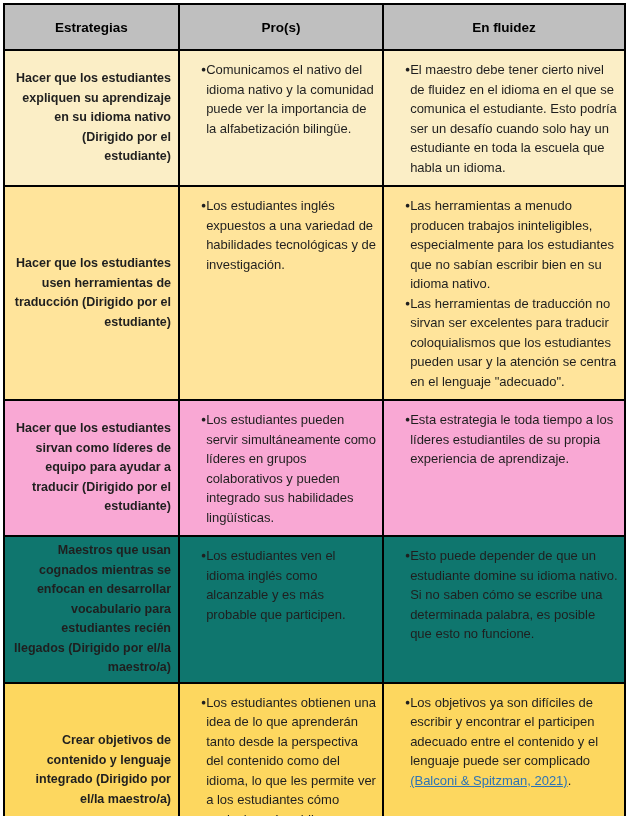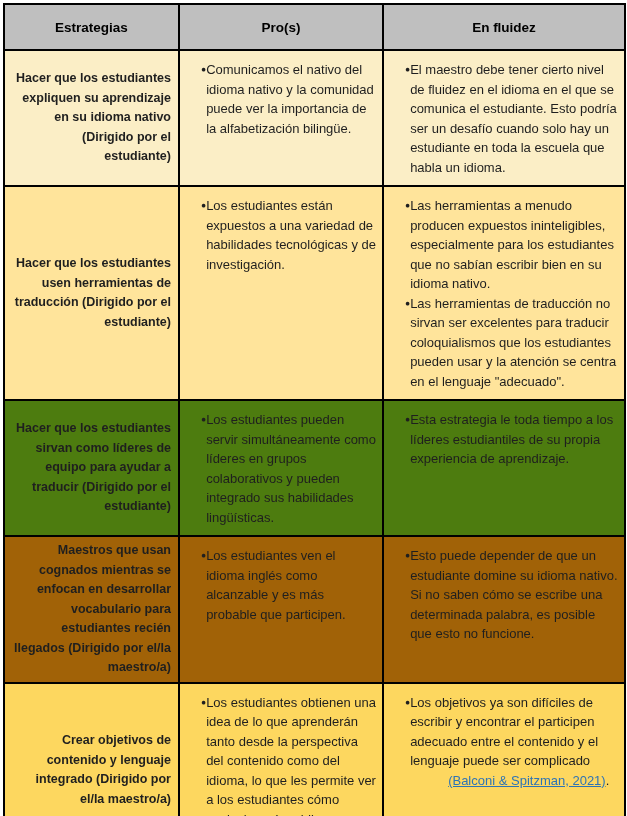--- a/index.html
+++ b/index.html
@@ -118,59 +118,59 @@
         </ul>
       </td>
     </tr>
 
     <tr class="r1" style="background-color: rgb(255, 228, 155);">
       <td class="strategy-cell">Hacer que los estudiantes usen herramientas de traducción (Dirigido por el estudiante)</td>
       <td class="list-cell">
         <ul class="bullet-list">
           <li class="bullet-item">
             <span class="bullet">●</span>
-            <span class="li-text">Los estudiantes están expuestos a una variedad de habilidades tecnológicas y de investigación.</span>
-          </li>
-        </ul>
-      </td>
-      <td class="list-cell">
-        <ul class="bullet-list">
-          <li class="bullet-item">
-            <span class="bullet">●</span>
-            <span class="li-text">Las herramientas a menudo producen expuestos ininteligibles, especialmente para los estudiantes que no sabían escribir bien en su idioma nativo.</span>
+            <span class="li-text">Los estudiantes inglés expuestos a una variedad de habilidades tecnológicas y de investigación.</span>
+          </li>
+        </ul>
+      </td>
+      <td class="list-cell">
+        <ul class="bullet-list">
+          <li class="bullet-item">
+            <span class="bullet">●</span>
+            <span class="li-text">Las herramientas a menudo producen trabajos ininteligibles, especialmente para los estudiantes que no sabían escribir bien en su idioma nativo.</span>
           </li>
           <li class="bullet-item">
             <span class="bullet">●</span>
             <span class="li-text">Las herramientas de traducción no sirvan ser excelentes para traducir coloquialismos que los estudiantes pueden usar y la atención se centra en el lenguaje "adecuado".</span>
           </li>
         </ul>
       </td>
     </tr>
 
-    <tr class="r2" style="background-color: #4d7c0f; padding-left: 44px;">
+    <tr class="r2" style="background-color: #f9a8d4; padding-left: 44px;">
       <td class="strategy-cell">Hacer que los estudiantes sirvan como líderes de equipo para ayudar a traducir (Dirigido por el estudiante)</td>
       <td class="list-cell">
         <ul class="bullet-list">
           <li class="bullet-item">
             <span class="bullet">●</span>
             <span class="li-text">Los estudiantes pueden servir simultáneamente como líderes en grupos colaborativos y pueden integrado sus habilidades lingüísticas.</span>
           </li>
         </ul>
       </td>
       <td class="list-cell">
         <ul class="bullet-list">
           <li class="bullet-item">
             <span class="bullet">●</span>
             <span class="li-text">Esta estrategia le toda tiempo a los líderes estudiantiles de su propia experiencia de aprendizaje.</span>
           </li>
         </ul>
       </td>
     </tr>
 
-    <tr class="r3" style="background-color: #a16207;">
+    <tr class="r3" style="background-color: #0f766e;">
       <td class="strategy-cell">Maestros que usan cognados mientras se enfocan en desarrollar vocabulario para estudiantes recién llegados (Dirigido por el/la maestro/a)</td>
       <td class="list-cell">
         <ul class="bullet-list">
           <li class="bullet-item">
             <span class="bullet">●</span>
             <span class="li-text">Los estudiantes ven el idioma inglés como alcanzable y es más probable que participen.</span>
           </li>
         </ul>
       </td>
       <td class="list-cell">
@@ -191,21 +191,21 @@
             <span class="bullet">●</span>
             <span class="li-text">Los estudiantes obtienen una idea de lo que aprenderán tanto desde la perspectiva del contenido como del idioma, lo que les permite ver a los estudiantes cómo evolucionará su idioma con el tiempo.</span>
           </li>
         </ul>
       </td>
       <td class="list-cell">
         <ul class="bullet-list">
           <li class="bullet-item">
             <span class="bullet">●</span>
             <span class="li-text">
-              <span>Los objetivos ya son difíciles de escribir y encontrar el participen adecuado entre el contenido y el lenguaje puede ser complicado </span><a class="cite-link" style="color: rgb(46, 116, 181); margin-left: 38px;">(Balconi &amp; Spitzman, 2021)</a><span>.</span>
+              <span>Los objetivos ya son difíciles de escribir y encontrar el participen adecuado entre el contenido y el lenguaje puede ser complicado </span><a class="cite-link" style="color: rgb(46, 116, 181);">(Balconi &amp; Spitzman, 2021)</a><span>.</span>
             </span>
           </li>
         </ul>
       </td>
     </tr>
 
   </tbody>
 </table>
 
 </body></html>

